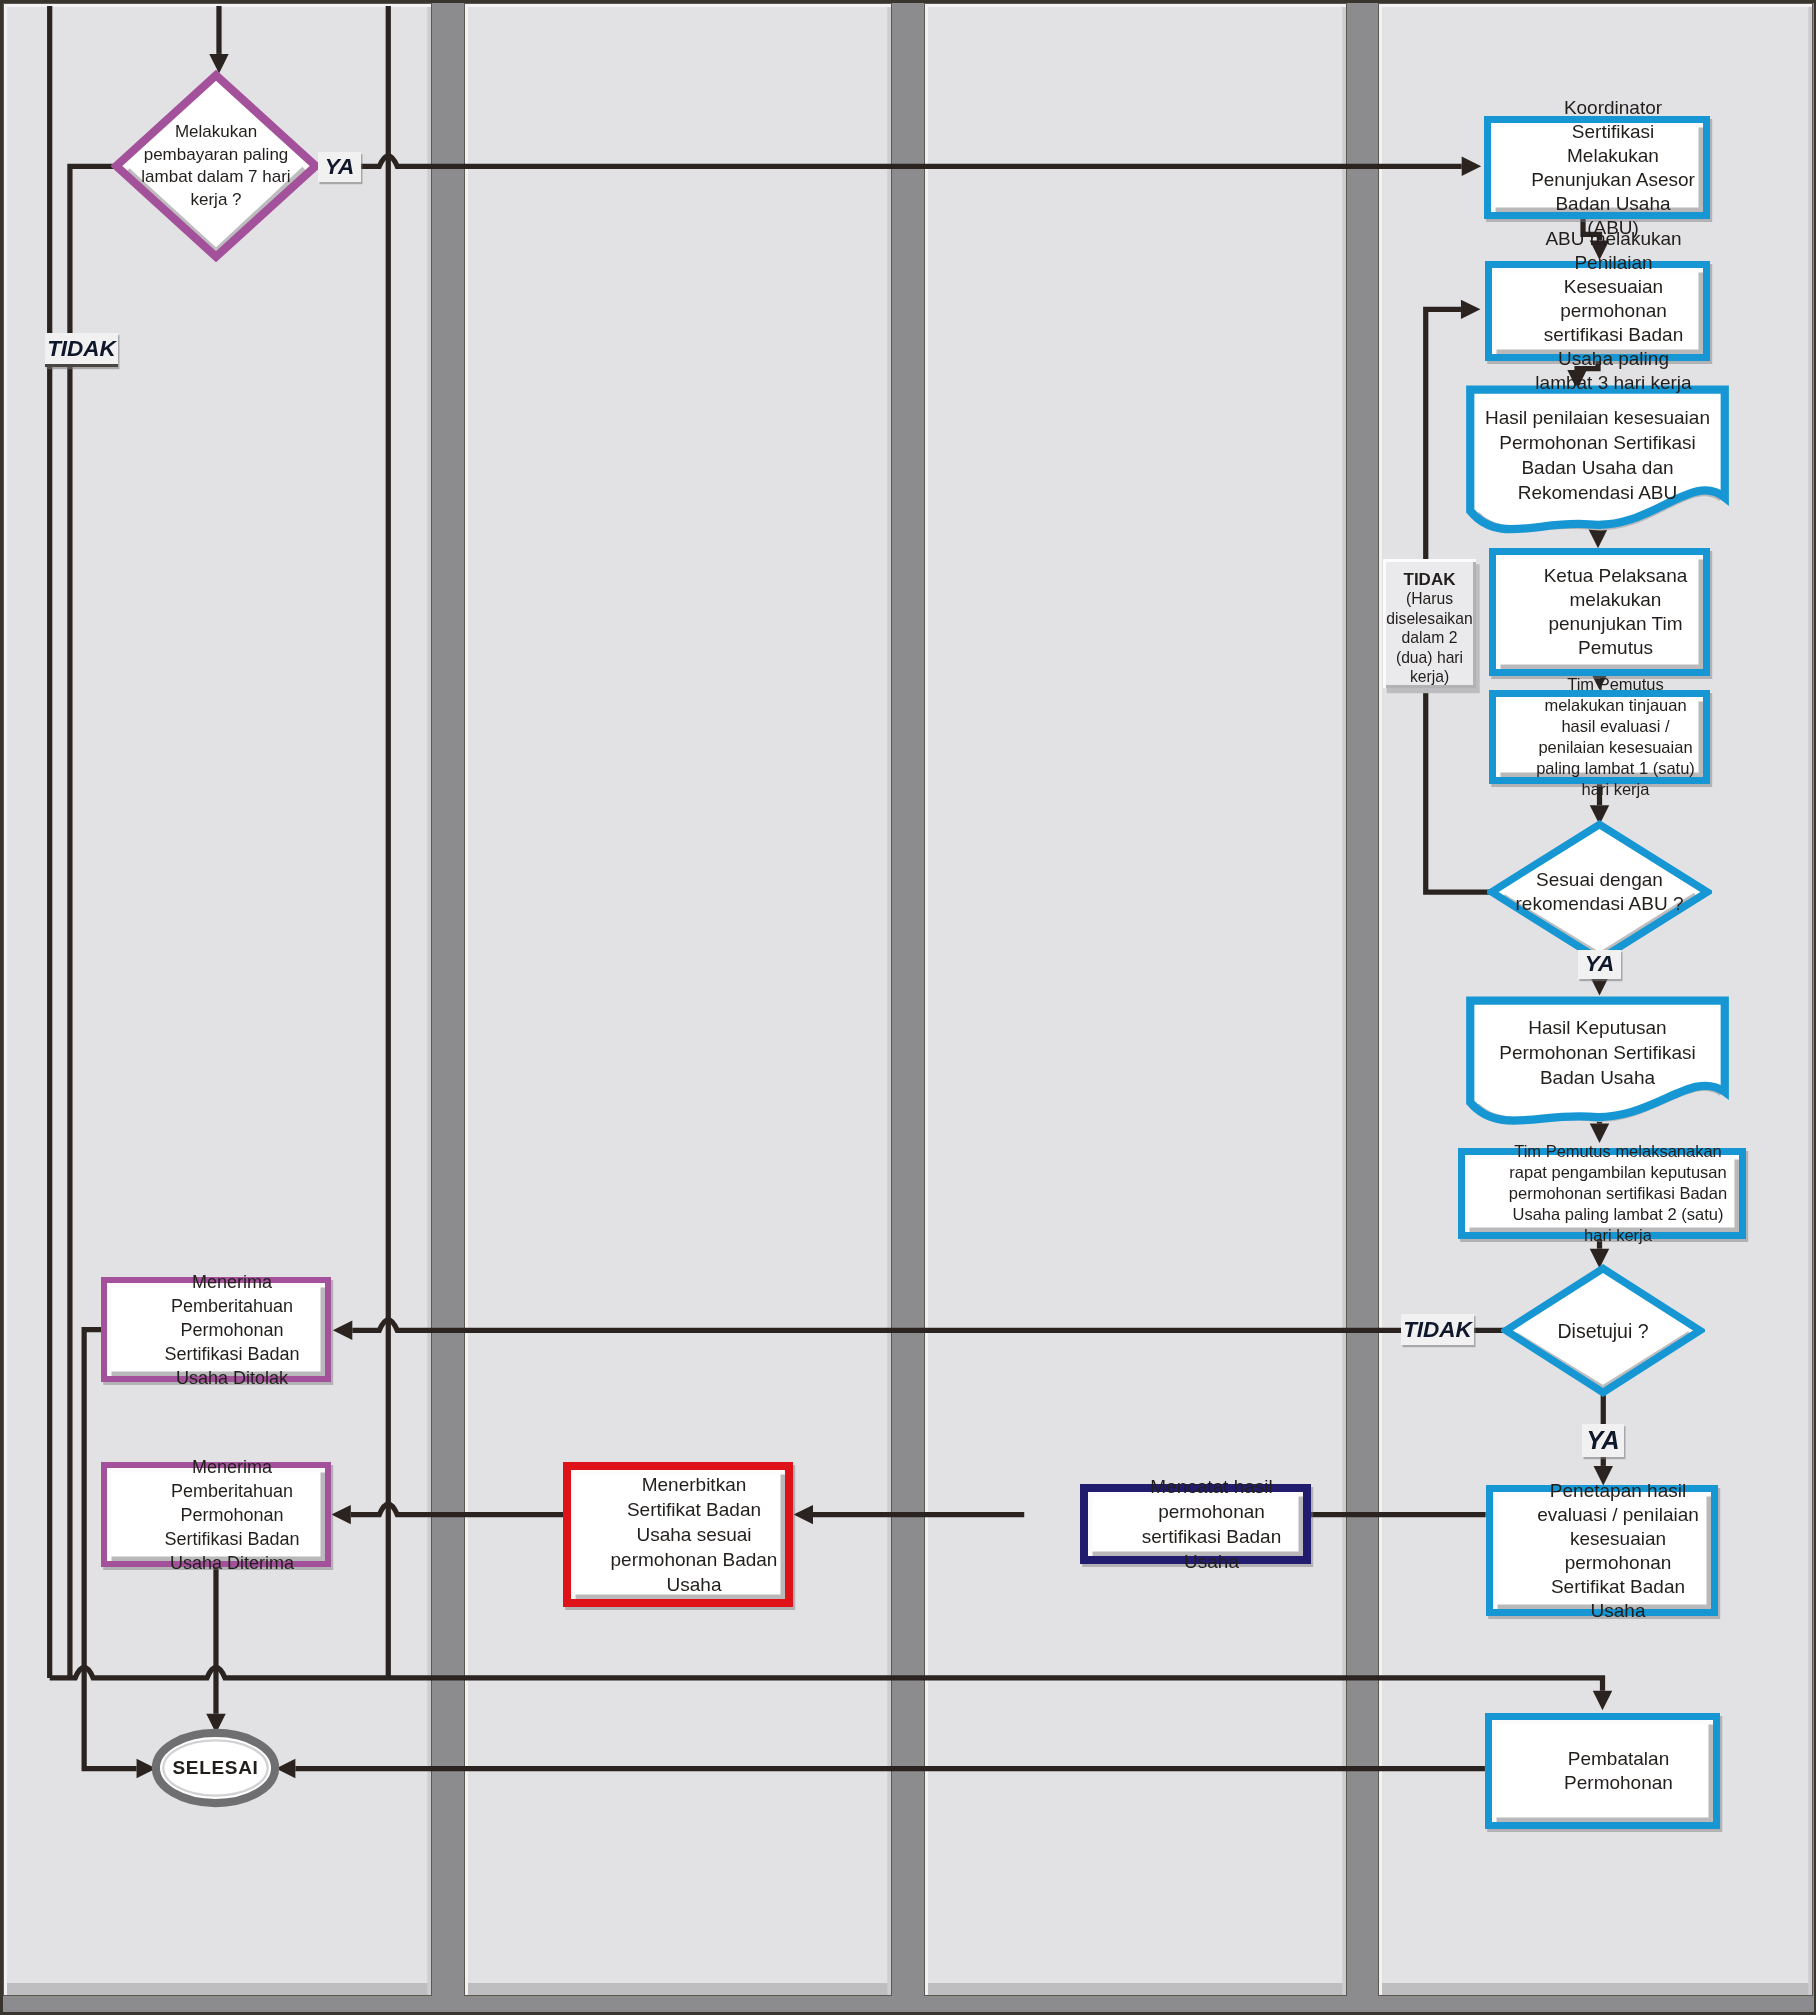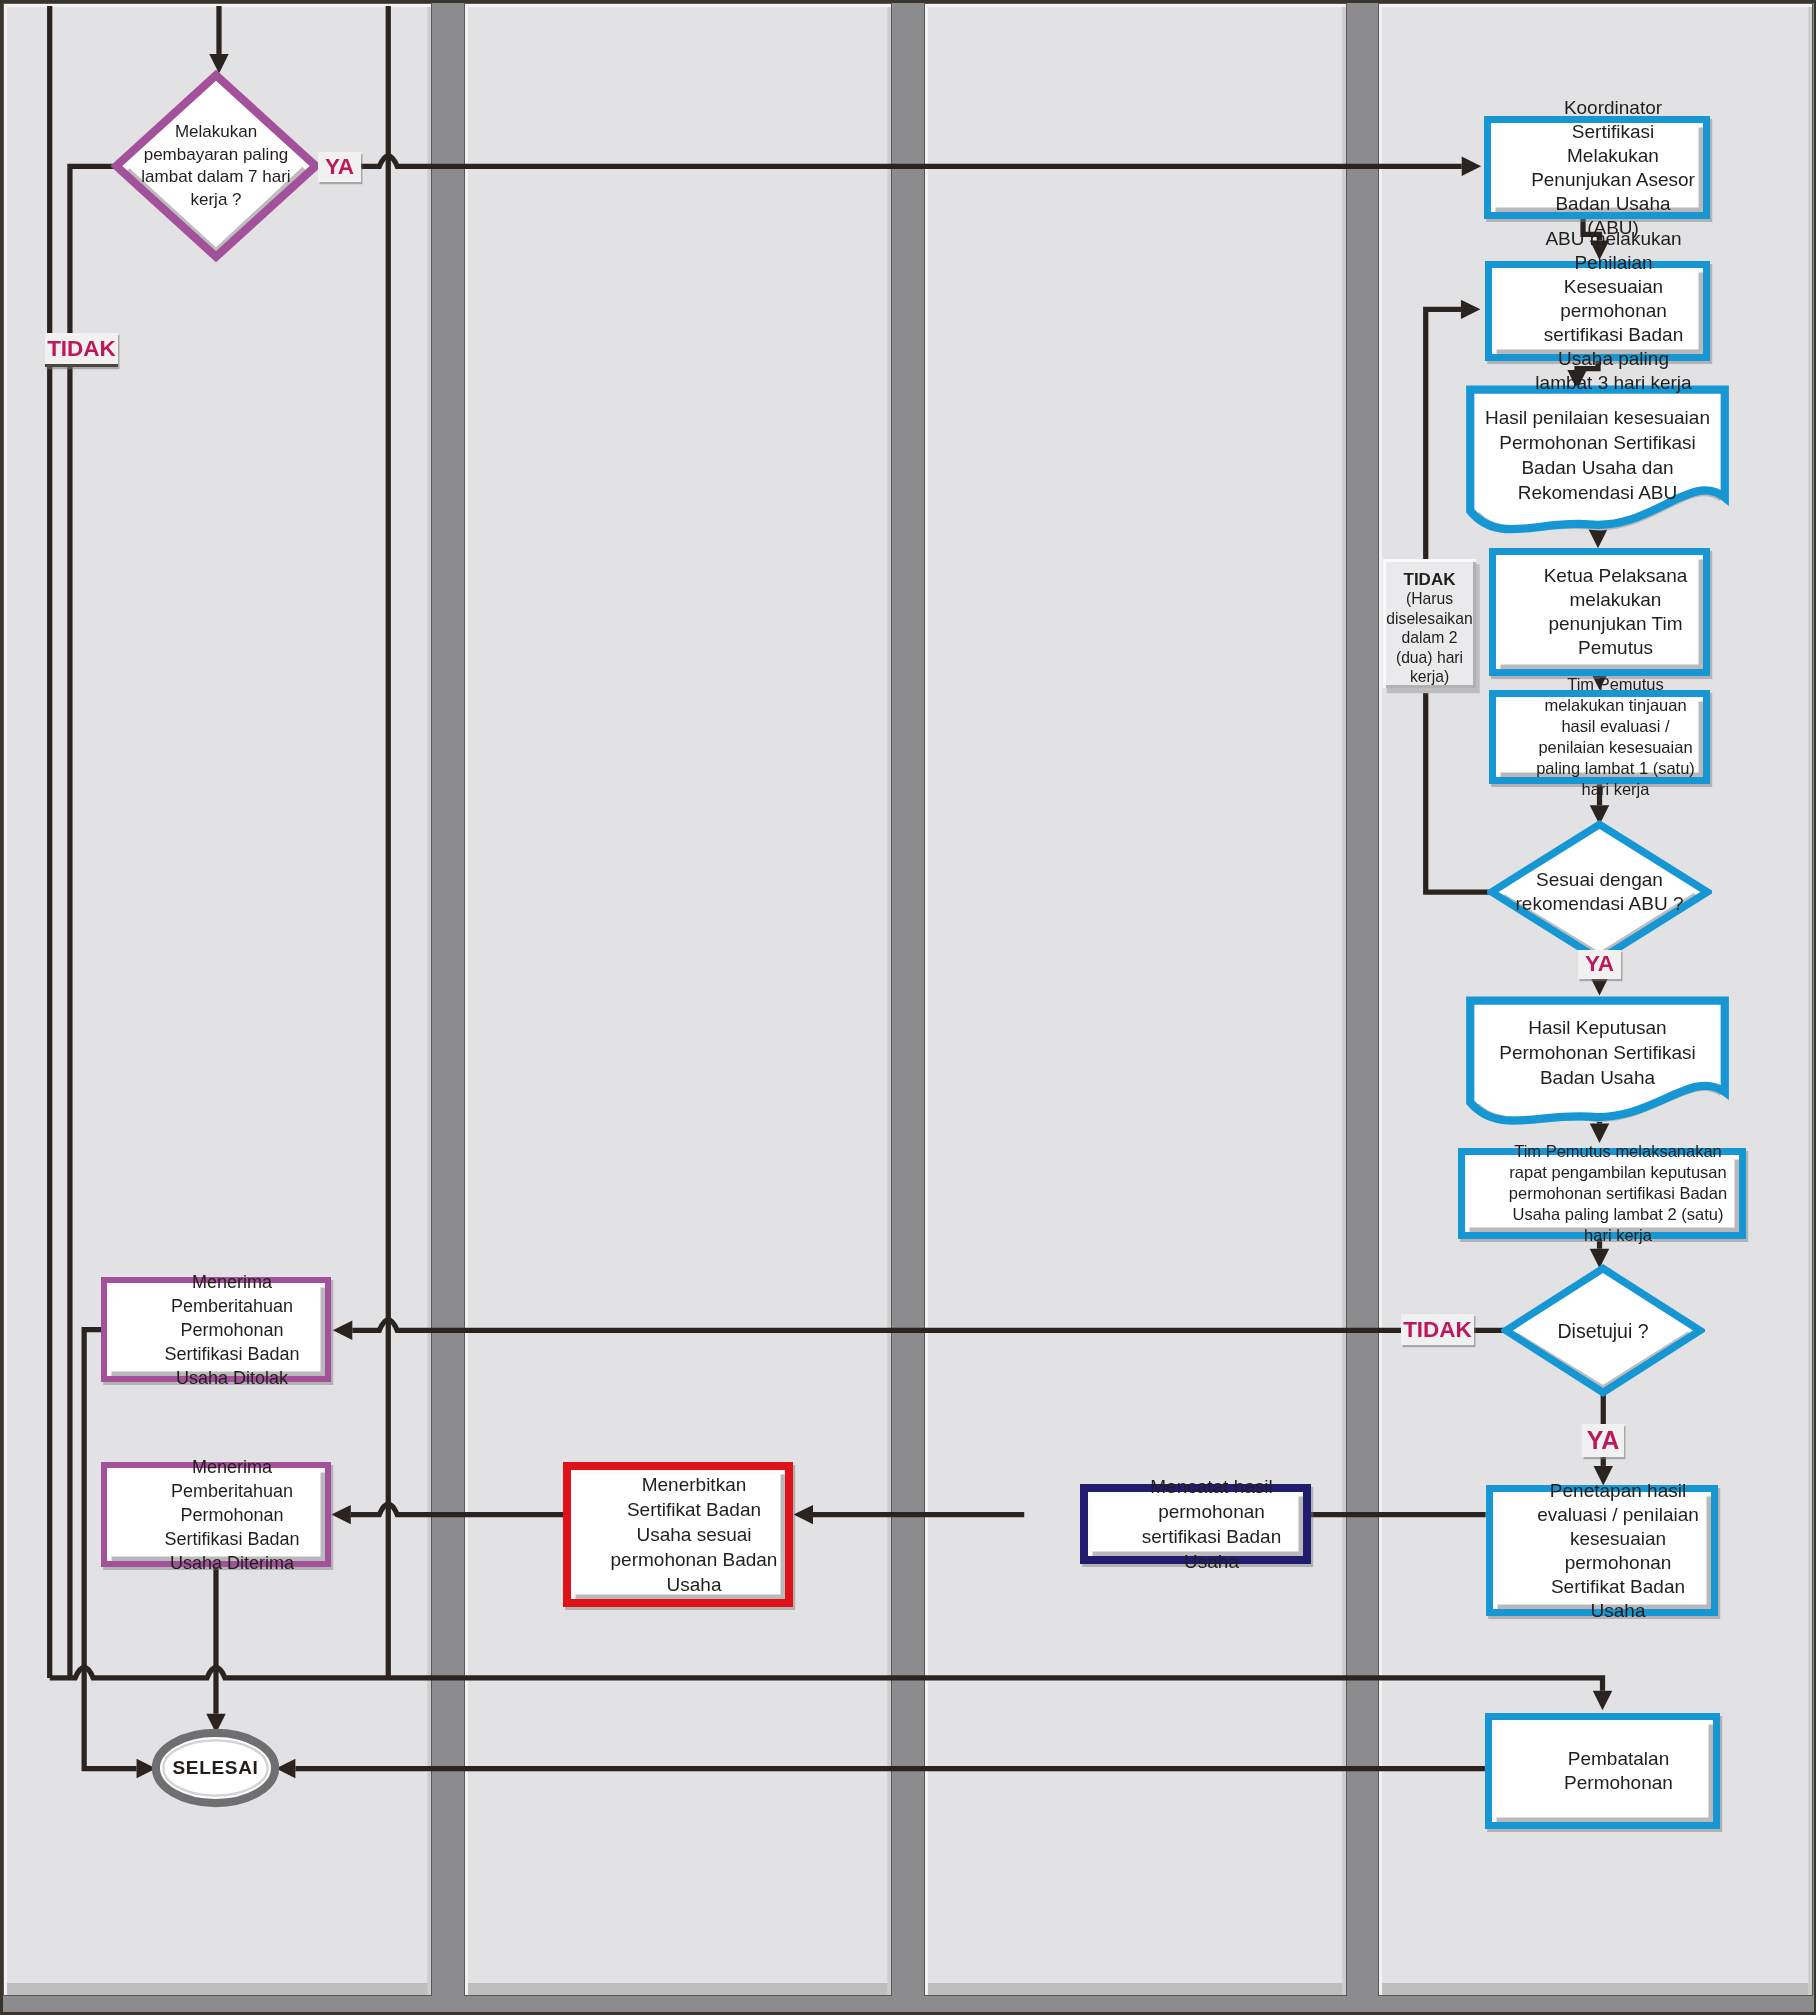--- a/index.html
+++ b/index.html
@@ -62,22 +62,23 @@
   #n-doc-penilaian { left:1465px; top:385px;  width:265px; height:174px; font-size:19px; line-height:25px; }
   #n-doc-penilaian .shape-label { top:40%; width:240px; }
   #n-doc-keputusan { left:1465px; top:996px; width:265px; height:147px; font-size:19px; line-height:25px; }
   #n-doc-keputusan .shape-label { top:38%; width:240px; }
   #n-selesai { left:148px; top:1727px; width:135px; height:82px; }
   #n-selesai .shape-label { font-size:19px; font-weight:bold; letter-spacing:0.7px; }
 
   .chip {
     position:absolute; z-index:4; background:var(--chip_bg,#f1f1f2);
     display:flex; align-items:center; justify-content:center;
-    font-weight:bold; font-size:22.5px; color:#be185d;
+    font-weight:bold; font-size:22.5px; color:#0f172a;
     box-shadow:1.5px 2.2px 0 rgba(120,120,122,.55);
+    font-style:italic;
   }
   #chip-ya1    { left:318px;  top:152px;  width:43px;  height:30px; }
   #chip-tidak1 { left:45px;   top:333px;  width:73px;  height:31px; border-bottom:3px solid #4a4540; }
   #chip-ya2    { left:1578px; top:950px; width:43px;  height:28.5px; }
   #chip-tidak2 { left:1401px; top:1314px; width:73px;  height:31px; }
   #chip-ya3    { left:1582px; top:1424px; width:42px;  height:33px; font-size:25px; }
 
   #note-tidak {
     position:absolute; z-index:4; left:1383px; top:559px; width:93px; height:129px;
     background:var(--note_bg,#eaeaec); box-sizing:border-box; padding-top:10.5px;

